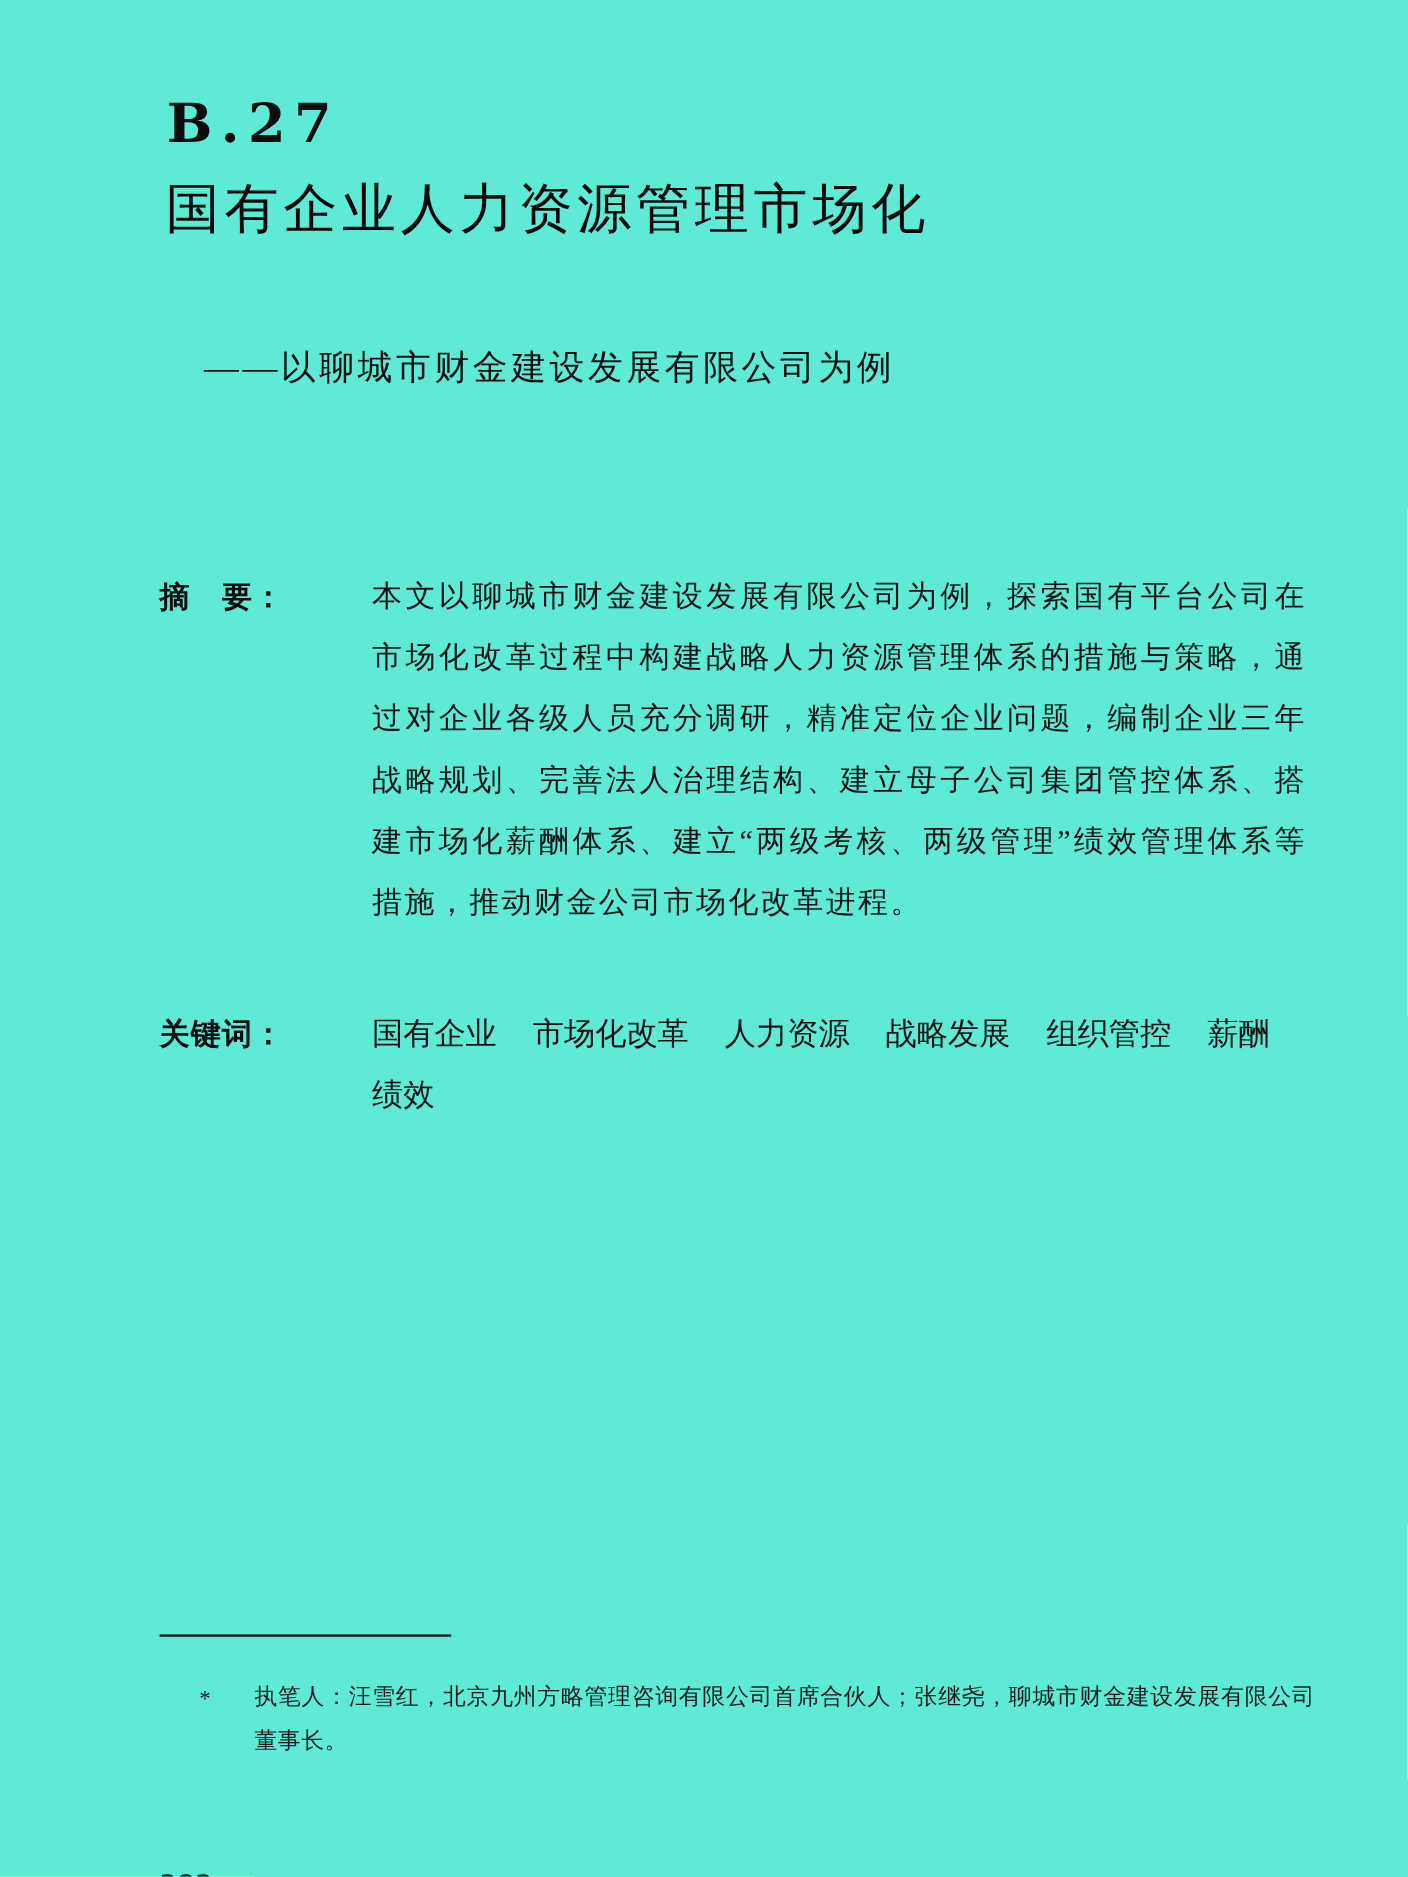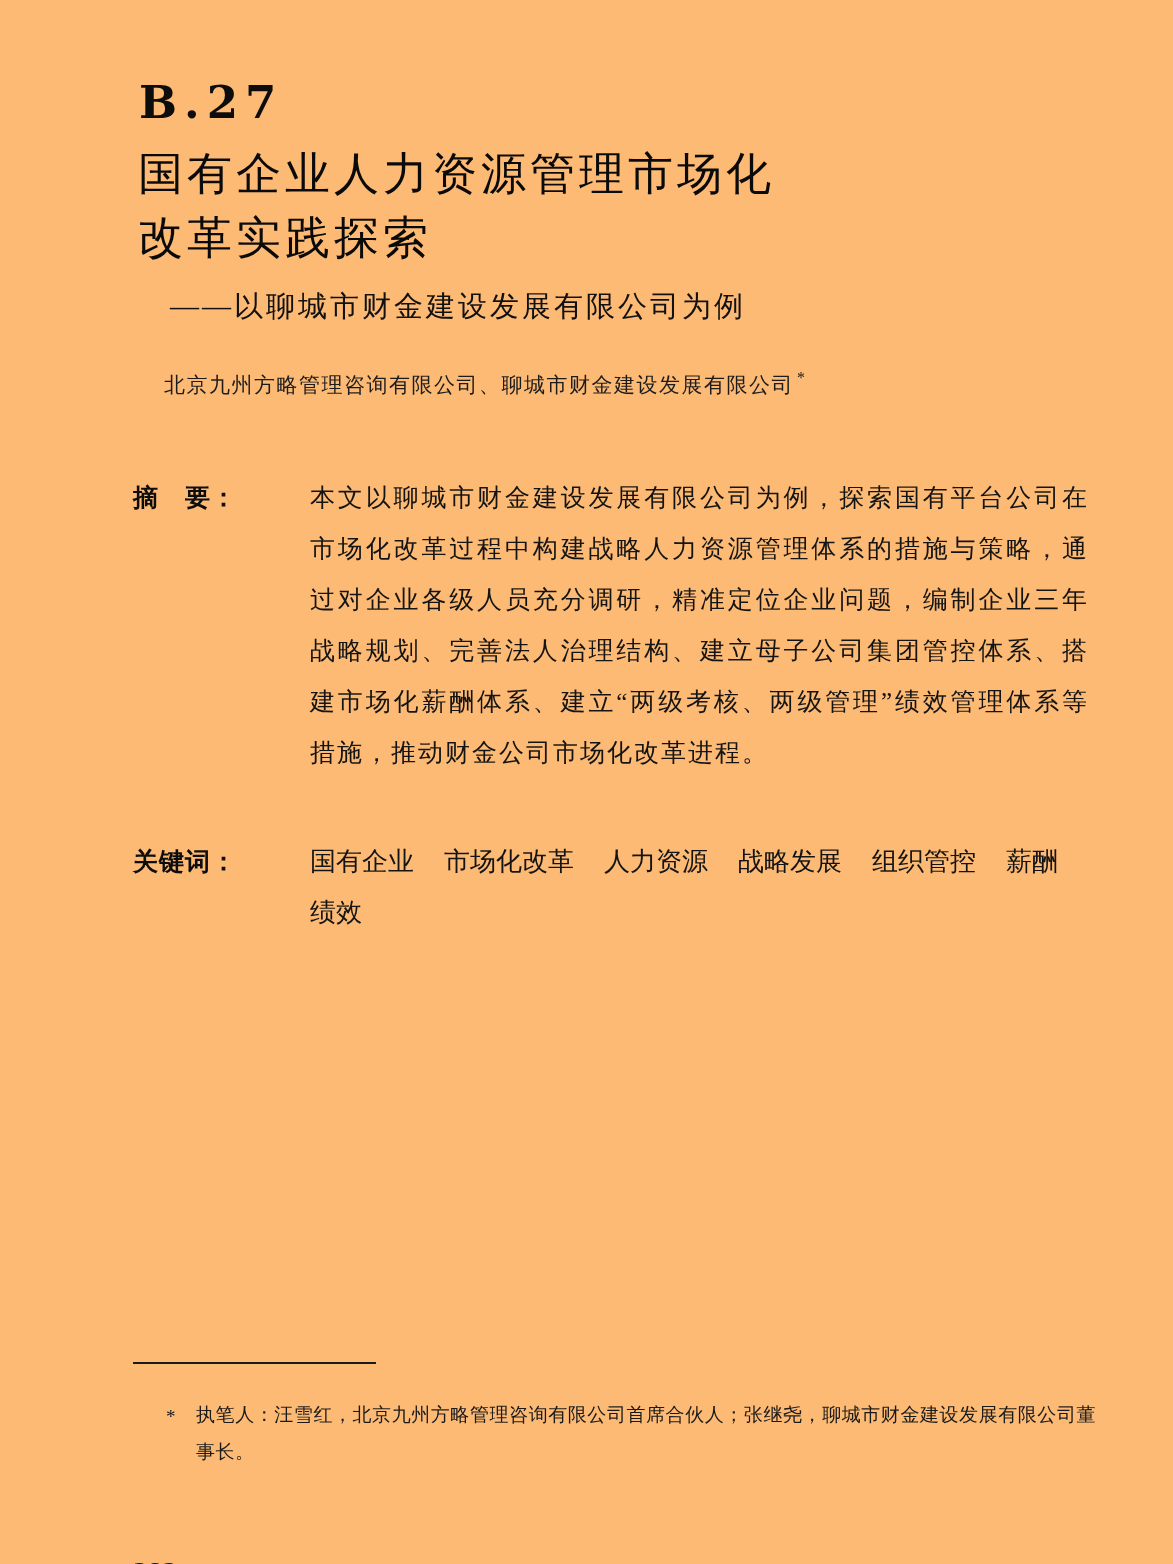--- a/index.html
+++ b/index.html
@@ -5,21 +5,21 @@
   html, body {
     margin: 0;
     padding: 0;
     background: #e8e8e6;
   }
   .page {
     position: relative;
     width: 1173px;
     height: 1564px;
     margin: 0 auto;
-    background: #fdba74;
+    background: #5eead4;
     color: #161616;
     font-family: "Liberation Serif", "DejaVu Serif", serif;
     overflow: hidden;
   }
   .chapter-no {
     position: absolute;
     left: 139px;
     top: 76px;
     font-size: 45px;
     font-weight: 700;
@@ -136,20 +136,21 @@
   }
   .footnote-mark {
     flex: 0 0 30px;
     font-size: 19px;
     padding-top: 2px;
   }
   .footnote-text {
     flex: 1 1 auto;
     text-align: justify;
     letter-spacing: 0.5px;
+    margin-left: 16px;
   }
   .page-number {
     position: absolute;
     left: 133px;
     top: 1558px;
     font-family: "DejaVu Sans", "Liberation Sans", sans-serif;
     font-weight: 700;
     font-size: 20px;
     letter-spacing: 1px;
     color: #0d0d0d;
@@ -157,28 +158,24 @@
 </style>
 </head>
 <body>
 
 <div class="page">
 
   <div class="chapter-no">B.27</div>
 
   <div class="title">
     <div>国有企业人力资源管理市场化</div>
-    <div>改革实践探索</div>
   </div>
 
   <div class="subtitle">——以聊城市财金建设发展有限公司为例</div>
 
-  <div class="authors">
-    <span>北京九州方略管理咨询有限公司、聊城市财金建设发展有限公司</span><sup>*</sup>
-  </div>
 
   <div class="meta-row abstract-row">
     <div class="meta-label">摘　要：</div>
     <div class="abstract-text">本文以聊城市财金建设发展有限公司为例，探索国有平台公司在市场化改革过程中构建战略人力资源管理体系的措施与策略，通过对企业各级人员充分调研，精准定位企业问题，编制企业三年战略规划、完善法人治理结构、建立母子公司集团管控体系、搭建市场化薪酬体系、建立“两级考核、两级管理”绩效管理体系等措施，推动财金公司市场化改革进程。</div>
   </div>
 
   <div class="meta-row keywords-row">
     <div class="meta-label">关键词：</div>
     <div class="keywords-list">
       <span class="keyword">国有企业</span>

